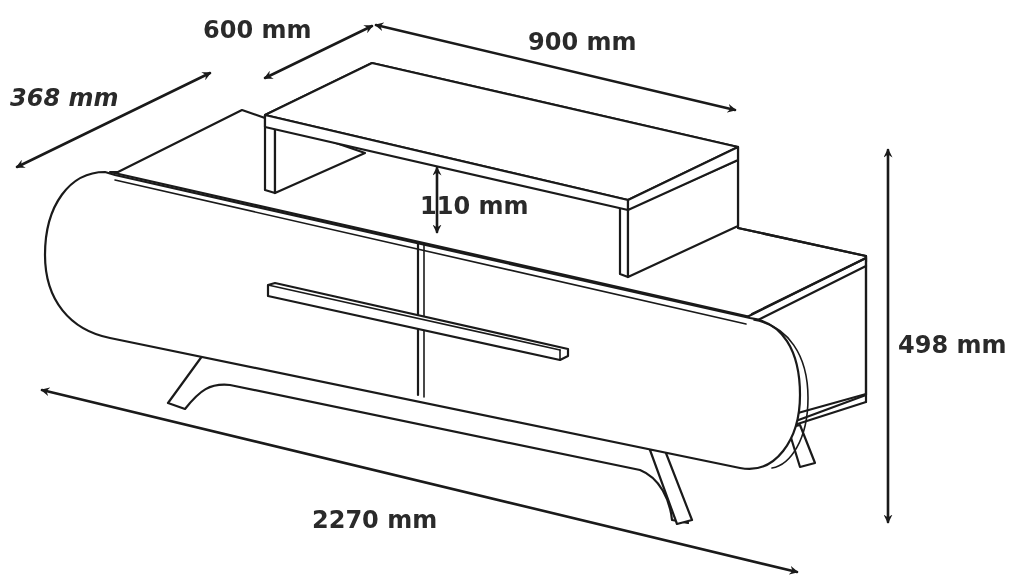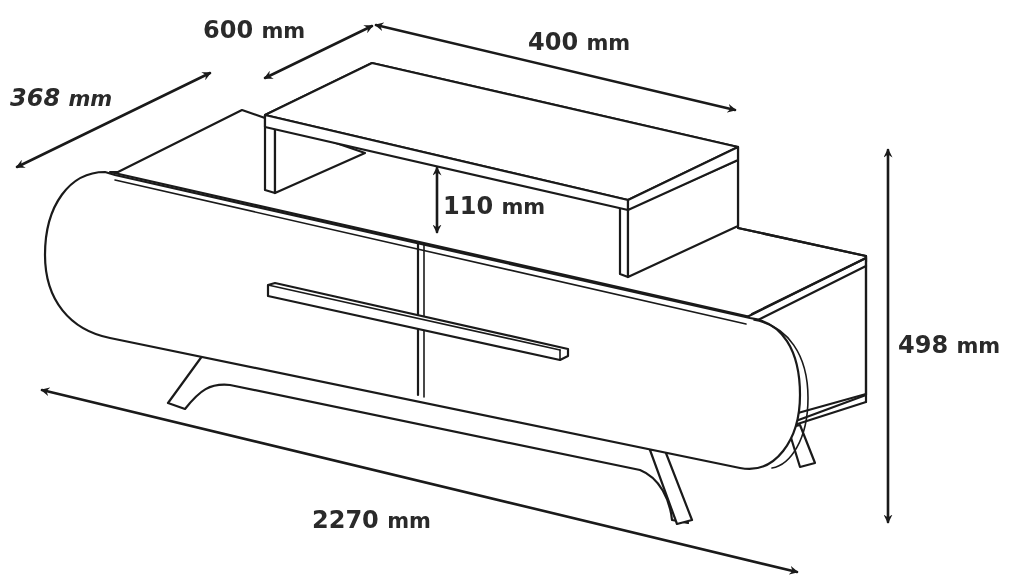--- a/index.html
+++ b/index.html
@@ -12,21 +12,21 @@
     .arrowhead { fill: #1a1a1a; stroke: none; }
     .label {
       position: absolute;
       font-family: "DejaVu Sans", sans-serif;
       font-weight: bold;
       font-size: 24px;
       color: #2a2a2a;
       white-space: nowrap;
       letter-spacing: 0px;
     }
-    .label .unit { font-size: 21px; }
+    .label .unit { font-size: 24px; }
   </style>
 </head>
 <body>
 
 <svg id="diagram" viewBox="0 0 1020 587" xmlns="http://www.w3.org/2000/svg">
   <defs>
     <marker id="ah" viewBox="0 0 12 12" refX="10" refY="6" markerWidth="9" markerHeight="9" orient="auto-start-reverse" markerUnits="userSpaceOnUse">
       <path d="M0,0 L12,6 L0,12 L4,6 Z" class="arrowhead"></path>
     </marker>
   </defs>
@@ -118,25 +118,25 @@
   <span>368</span>
   <span class="unit">mm</span>
 </div>
 
 <div class="label" style="left:203px; top:16px;">
   <span>600</span>
   <span class="unit">mm</span>
 </div>
 
 <div class="label" style="left:528px; top:28px;">
-  <span>400</span>
+  <span>900</span>
   <span class="unit">mm</span>
 </div>
 
-<div class="label" style="left:443px; top:192px;">
+<div class="label" style="left:420px; top:192px;">
   <span>110</span>
   <span class="unit">mm</span>
 </div>
 
 <div class="label" style="left:898px; top:331px;">
   <span>498</span>
   <span class="unit">mm</span>
 </div>
 
 <div class="label" style="left:312px; top:506px;">

